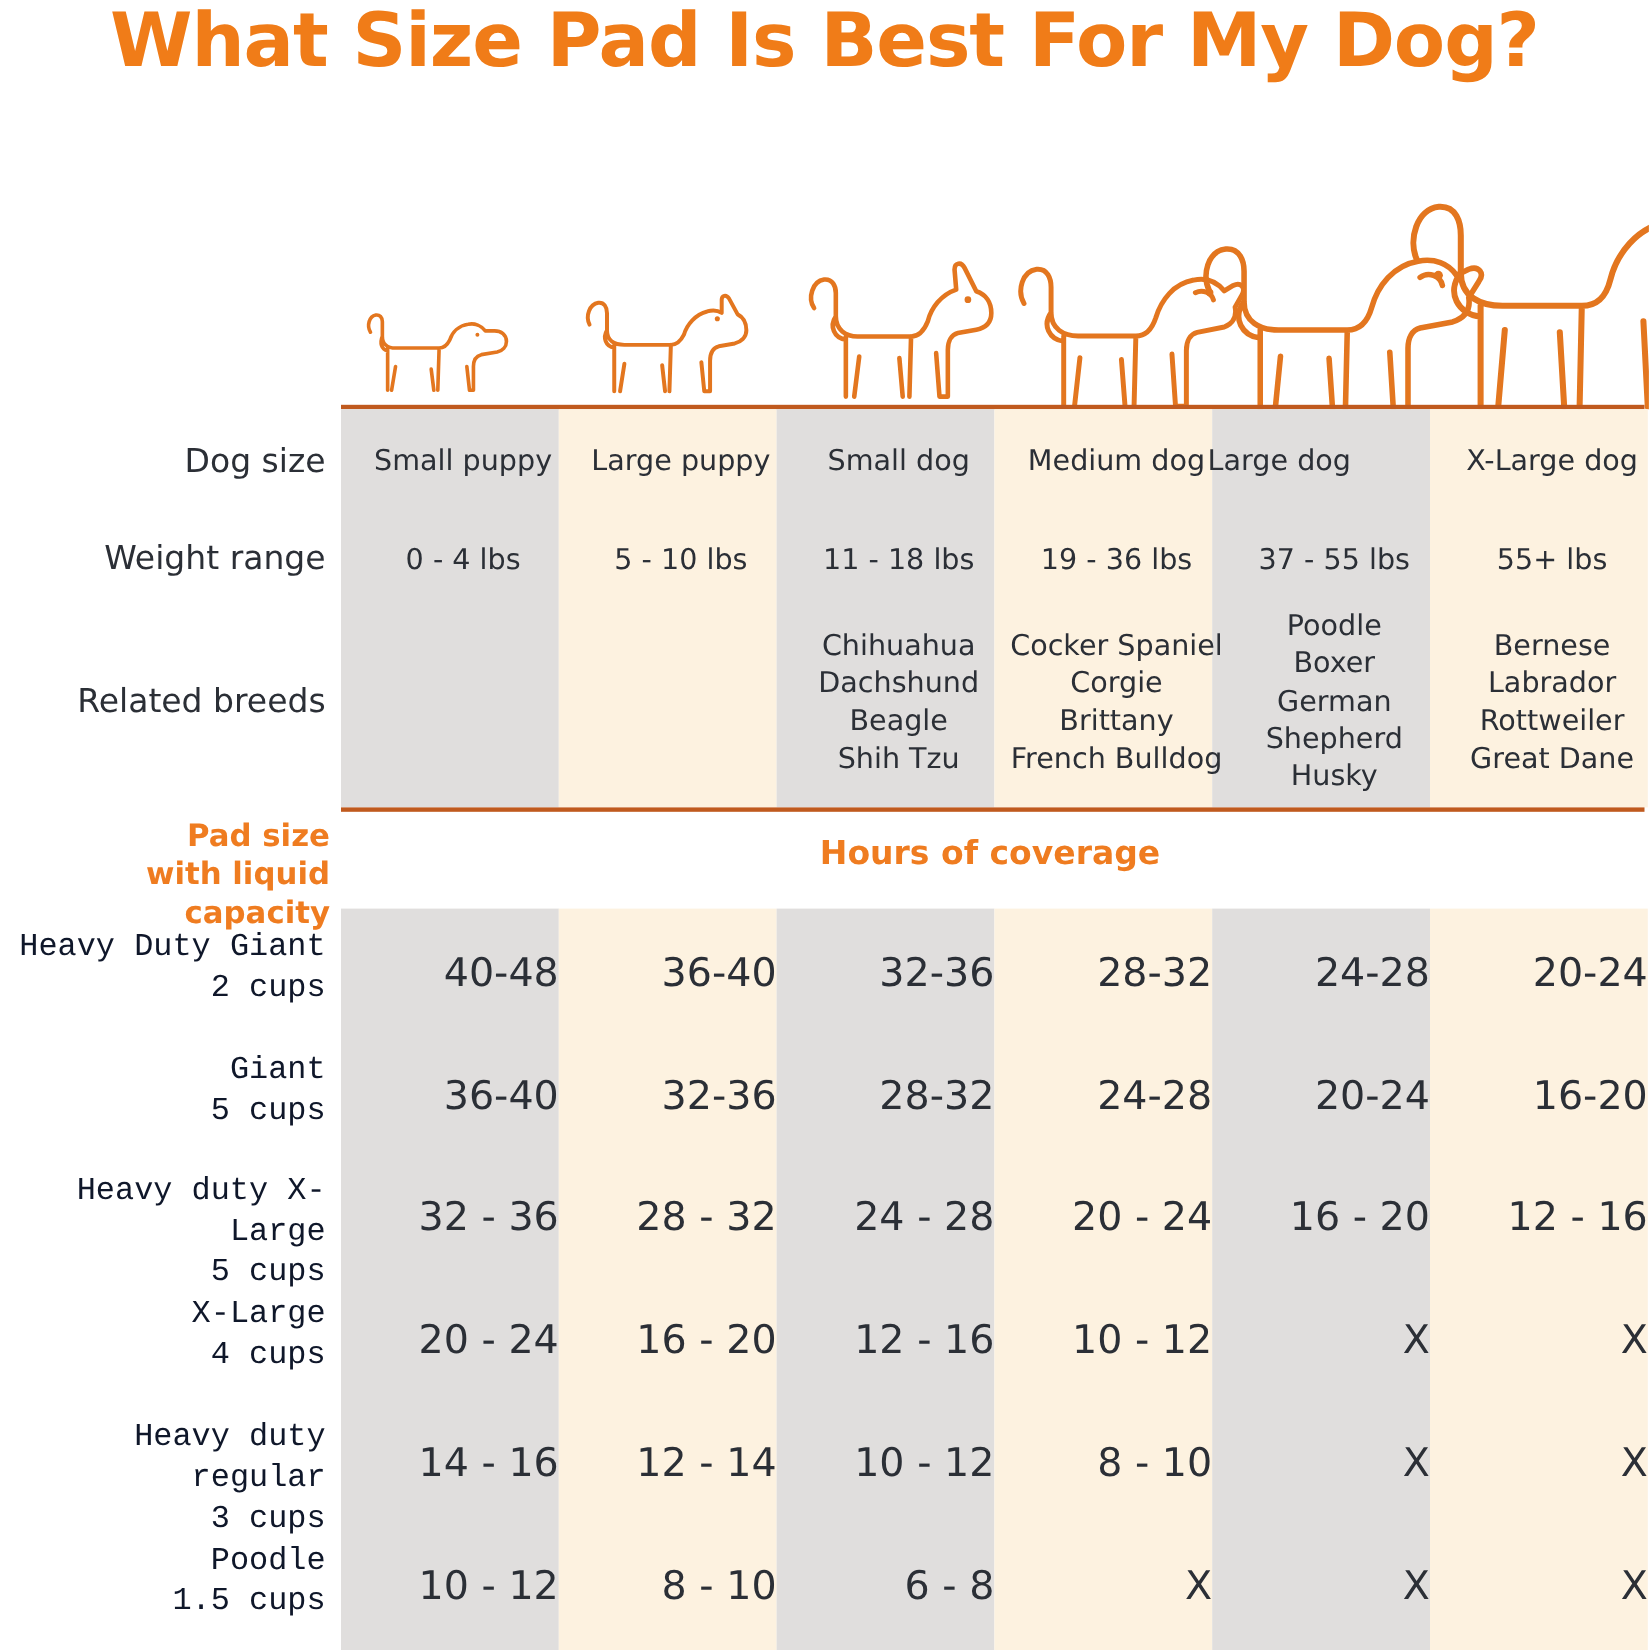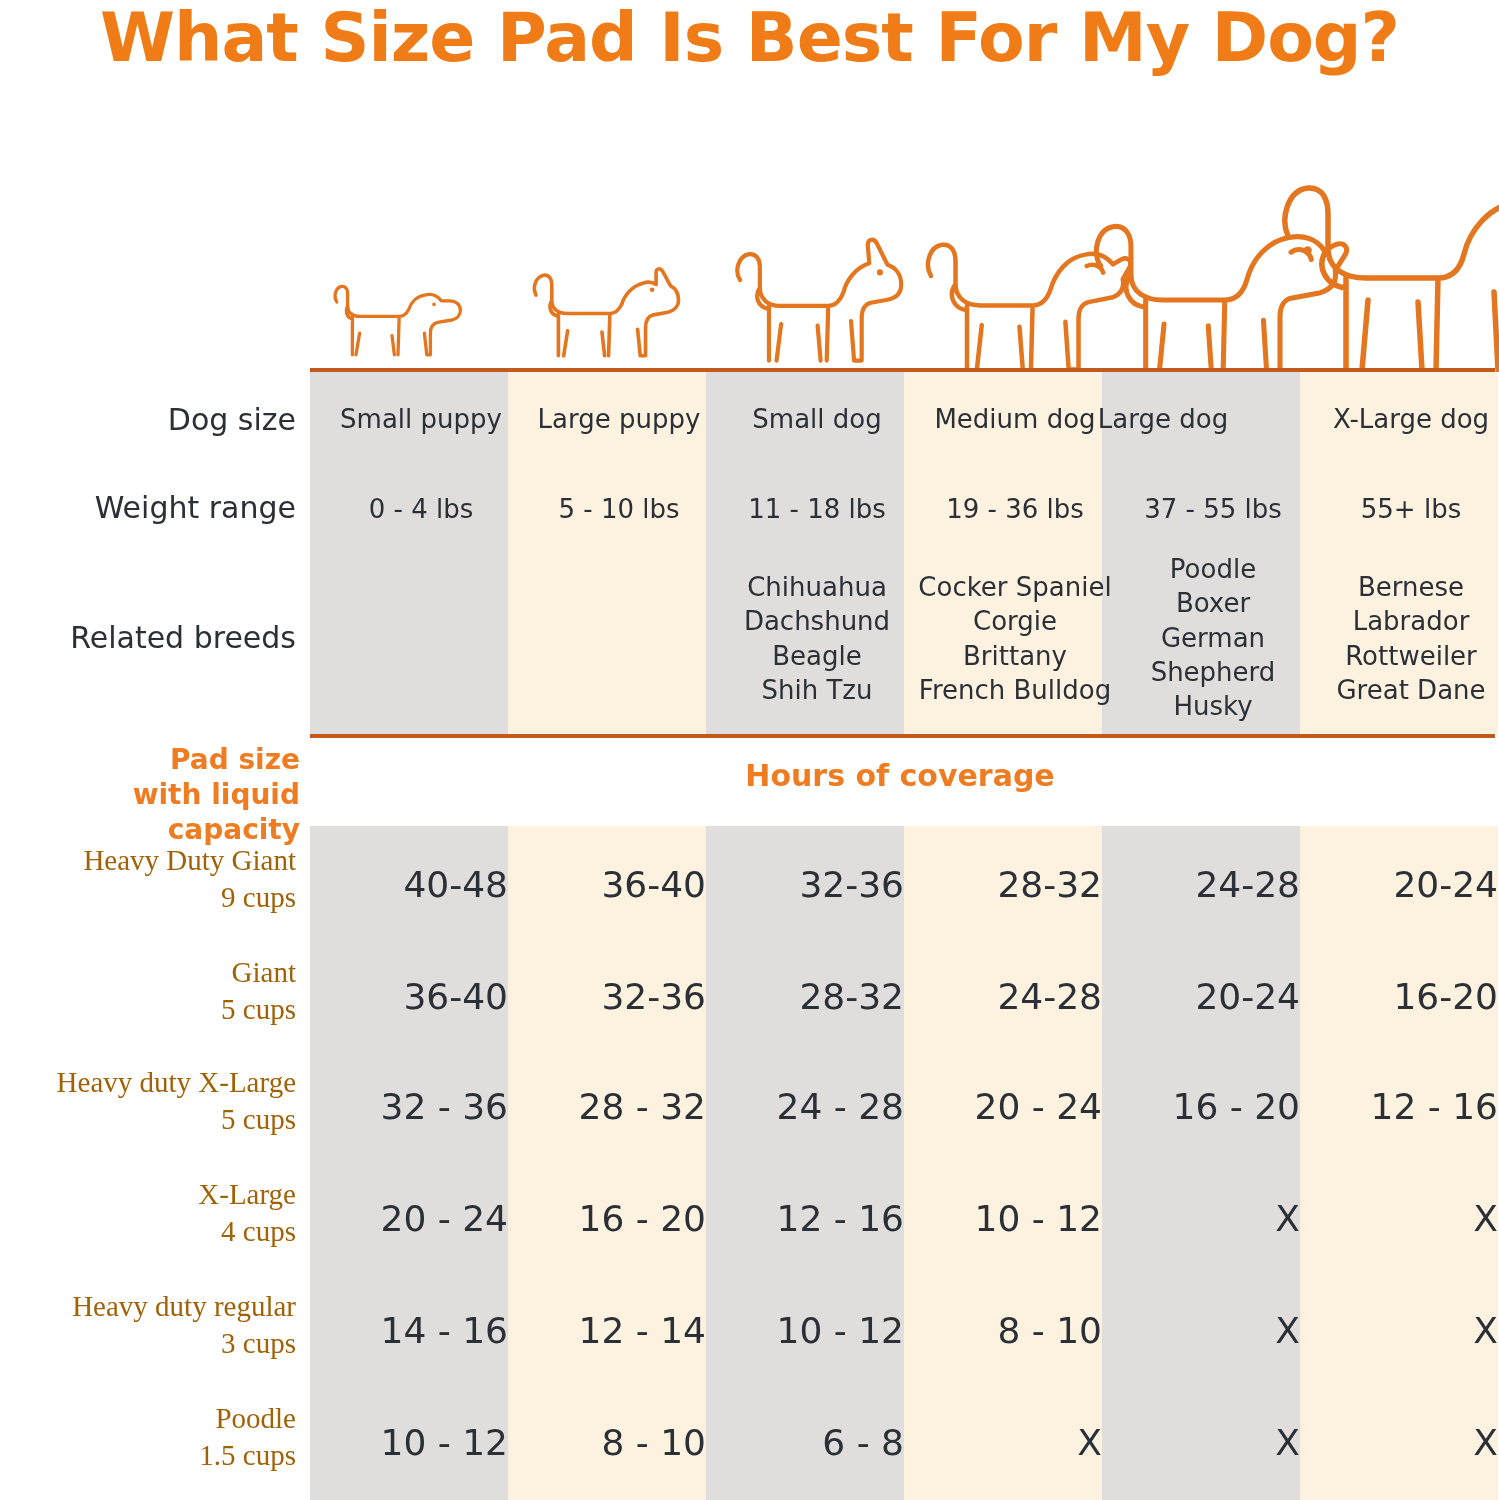--- a/index.html
+++ b/index.html
@@ -117,24 +117,24 @@
     position: absolute;
     top: 0;
     width: 198px;
     height: 674px;
   }
   .data-rowlabel {
     position: absolute;
     left: 0;
     width: 296px;
     text-align: right;
-    color: #a16207;
+    color: #0f172a;
     font-size: 29px;
     line-height: 1.28;
-    font-family: Liberation Serif, serif;
+    font-family: Liberation Mono, monospace;
   }
   .data-cell {
     position: absolute;
     width: 198px;
     text-align: right;
     color: #2b2f36;
     font-size: 36px;
     font-family: "DejaVu Sans", sans-serif;
   }
 </style>
@@ -313,21 +313,21 @@
 
     <div class="data-strip" style="left:310px; background:#e0dedd;"></div>
     <div class="data-strip" style="left:508px; background:#fdf2e0;"></div>
     <div class="data-strip" style="left:706px; background:#e0dedd;"></div>
     <div class="data-strip" style="left:904px; background:#fdf2e0;"></div>
     <div class="data-strip" style="left:1102px; background:#e0dedd;"></div>
     <div class="data-strip" style="left:1300px; background:#fdf2e0;"></div>
 
     <div class="data-rowlabel" style="top:16px;">
       <div>Heavy Duty Giant</div>
-      <div>9 cups</div>
+      <div>2 cups</div>
     </div>
     <div class="data-cell" style="left:310px; top:38px;">40-48</div>
     <div class="data-cell" style="left:508px; top:38px;">36-40</div>
     <div class="data-cell" style="left:706px; top:38px;">32-36</div>
     <div class="data-cell" style="left:904px; top:38px;">28-32</div>
     <div class="data-cell" style="left:1102px; top:38px;">24-28</div>
     <div class="data-cell" style="left:1300px; top:38px;">20-24</div>
 
     <div class="data-rowlabel" style="top:128px;">
       <div>Giant</div>

